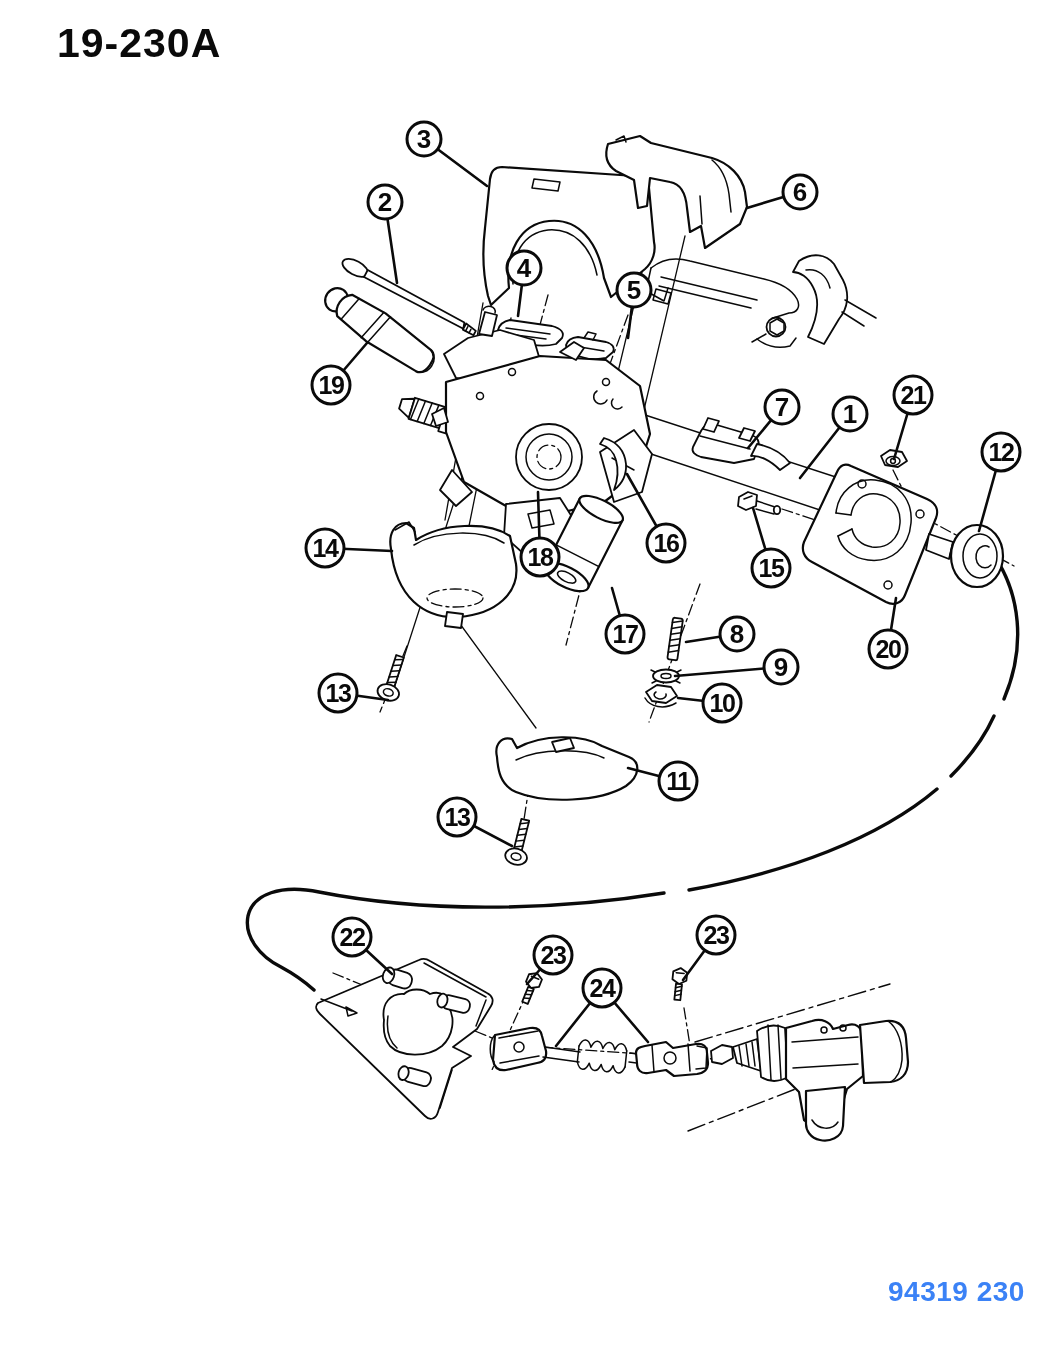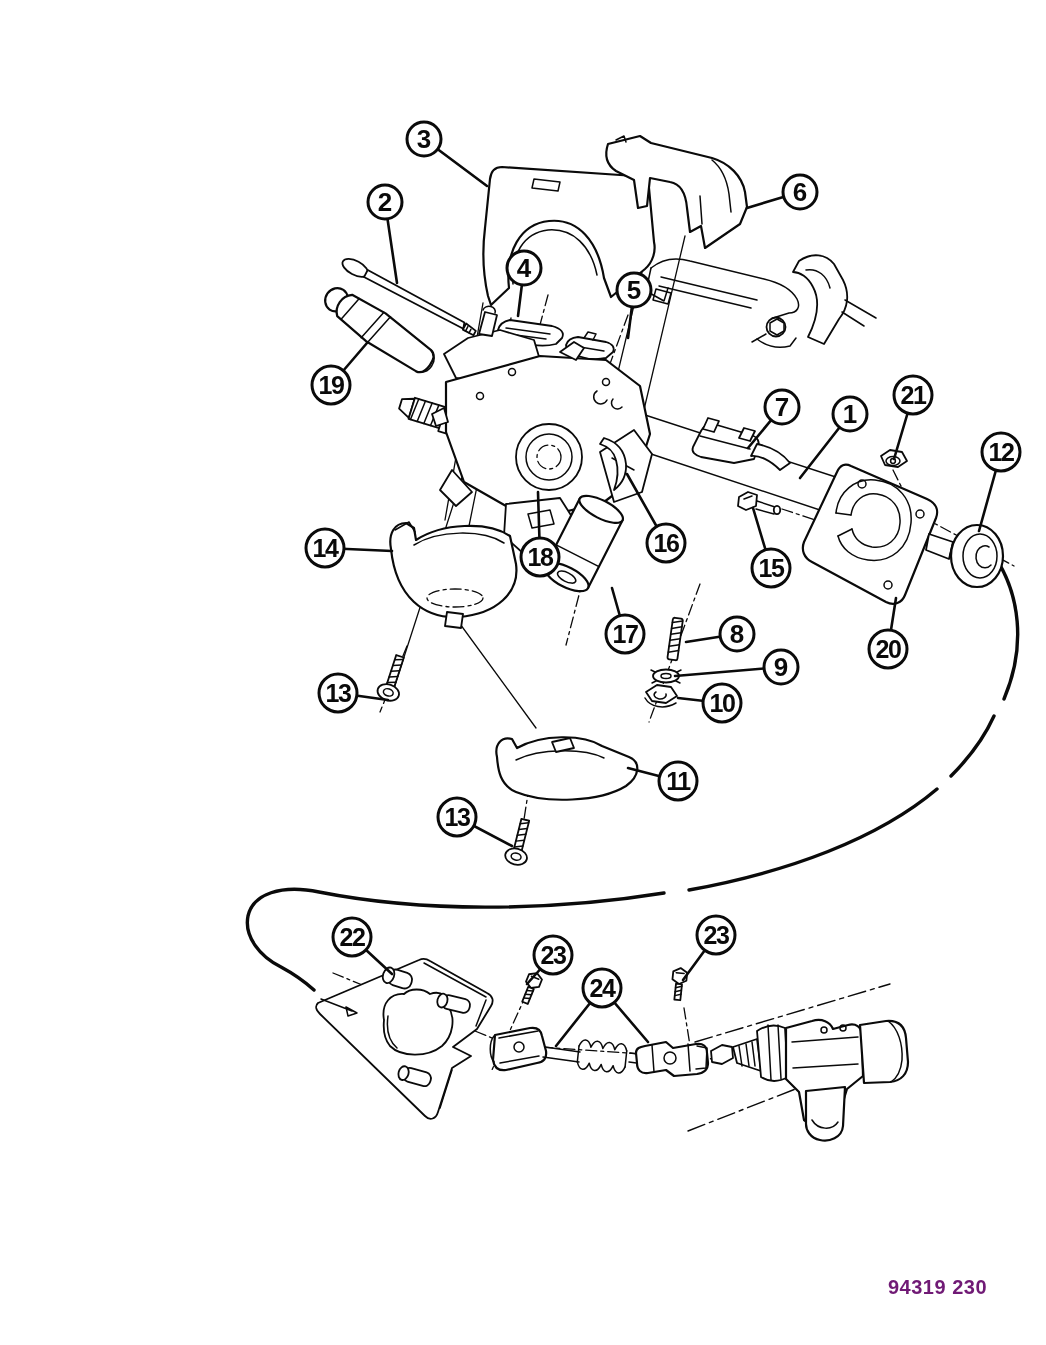--- a/index.html
+++ b/index.html
@@ -11,21 +11,21 @@
     font-family:"Liberation Sans", sans-serif;
   }
   .stage svg{position:absolute;left:0;top:0;}
   .fig-code{
     position:absolute;left:57px;top:20px;
     font-size:41px;font-weight:bold;color:#0a0a0a;
     letter-spacing:1px;
   }
   .plate-code{
     position:absolute;left:888px;top:1276px;
-    font-size:20px;font-weight:bold;color:#701a75;
+    font-size:28px;font-weight:bold;color:#3b82f6;
     letter-spacing:0.5px;
   }
   
   .part{fill:#ffffff;stroke:#0a0a0a;stroke-width:2.2;stroke-linejoin:round;stroke-linecap:round;}
   .part2{fill:#ffffff;stroke:#0a0a0a;stroke-width:1.8;stroke-linejoin:round;stroke-linecap:round;}
   .det{fill:none;stroke:#0a0a0a;stroke-width:1.5;stroke-linejoin:round;stroke-linecap:round;}
   .thin{fill:none;stroke:#0a0a0a;stroke-width:1.3;stroke-linecap:round;}
   .dash{fill:none;stroke:#0a0a0a;stroke-width:1.3;stroke-dasharray:11 4 3 4;stroke-linecap:round;}
   .chain{fill:none;stroke:#0a0a0a;stroke-width:1.4;stroke-dasharray:18 5 4 5;stroke-linecap:round;}
   .curve{fill:none;stroke:#0a0a0a;stroke-width:3.4;stroke-linecap:round;}
@@ -388,14 +388,15 @@
         <text x="352" y="937" dy="0.36em" class="co-text" font-size="25" letter-spacing="-1.5">22</text>
         <circle cx="553" cy="955" r="19" class="co-circle"></circle>
         <text x="553" y="955" dy="0.36em" class="co-text" font-size="25" letter-spacing="-1.5">23</text>
         <circle cx="602" cy="988" r="19" class="co-circle"></circle>
         <text x="602" y="988" dy="0.36em" class="co-text" font-size="25" letter-spacing="-1.5">24</text>
         <circle cx="716" cy="935" r="19" class="co-circle"></circle>
         <text x="716" y="935" dy="0.36em" class="co-text" font-size="25" letter-spacing="-1.5">23</text>
       </g>
   </svg>
 
+  <div class="fig-code">19-230A</div>
   <div class="plate-code">94319  230</div>
 </div>
 
 </body></html>

